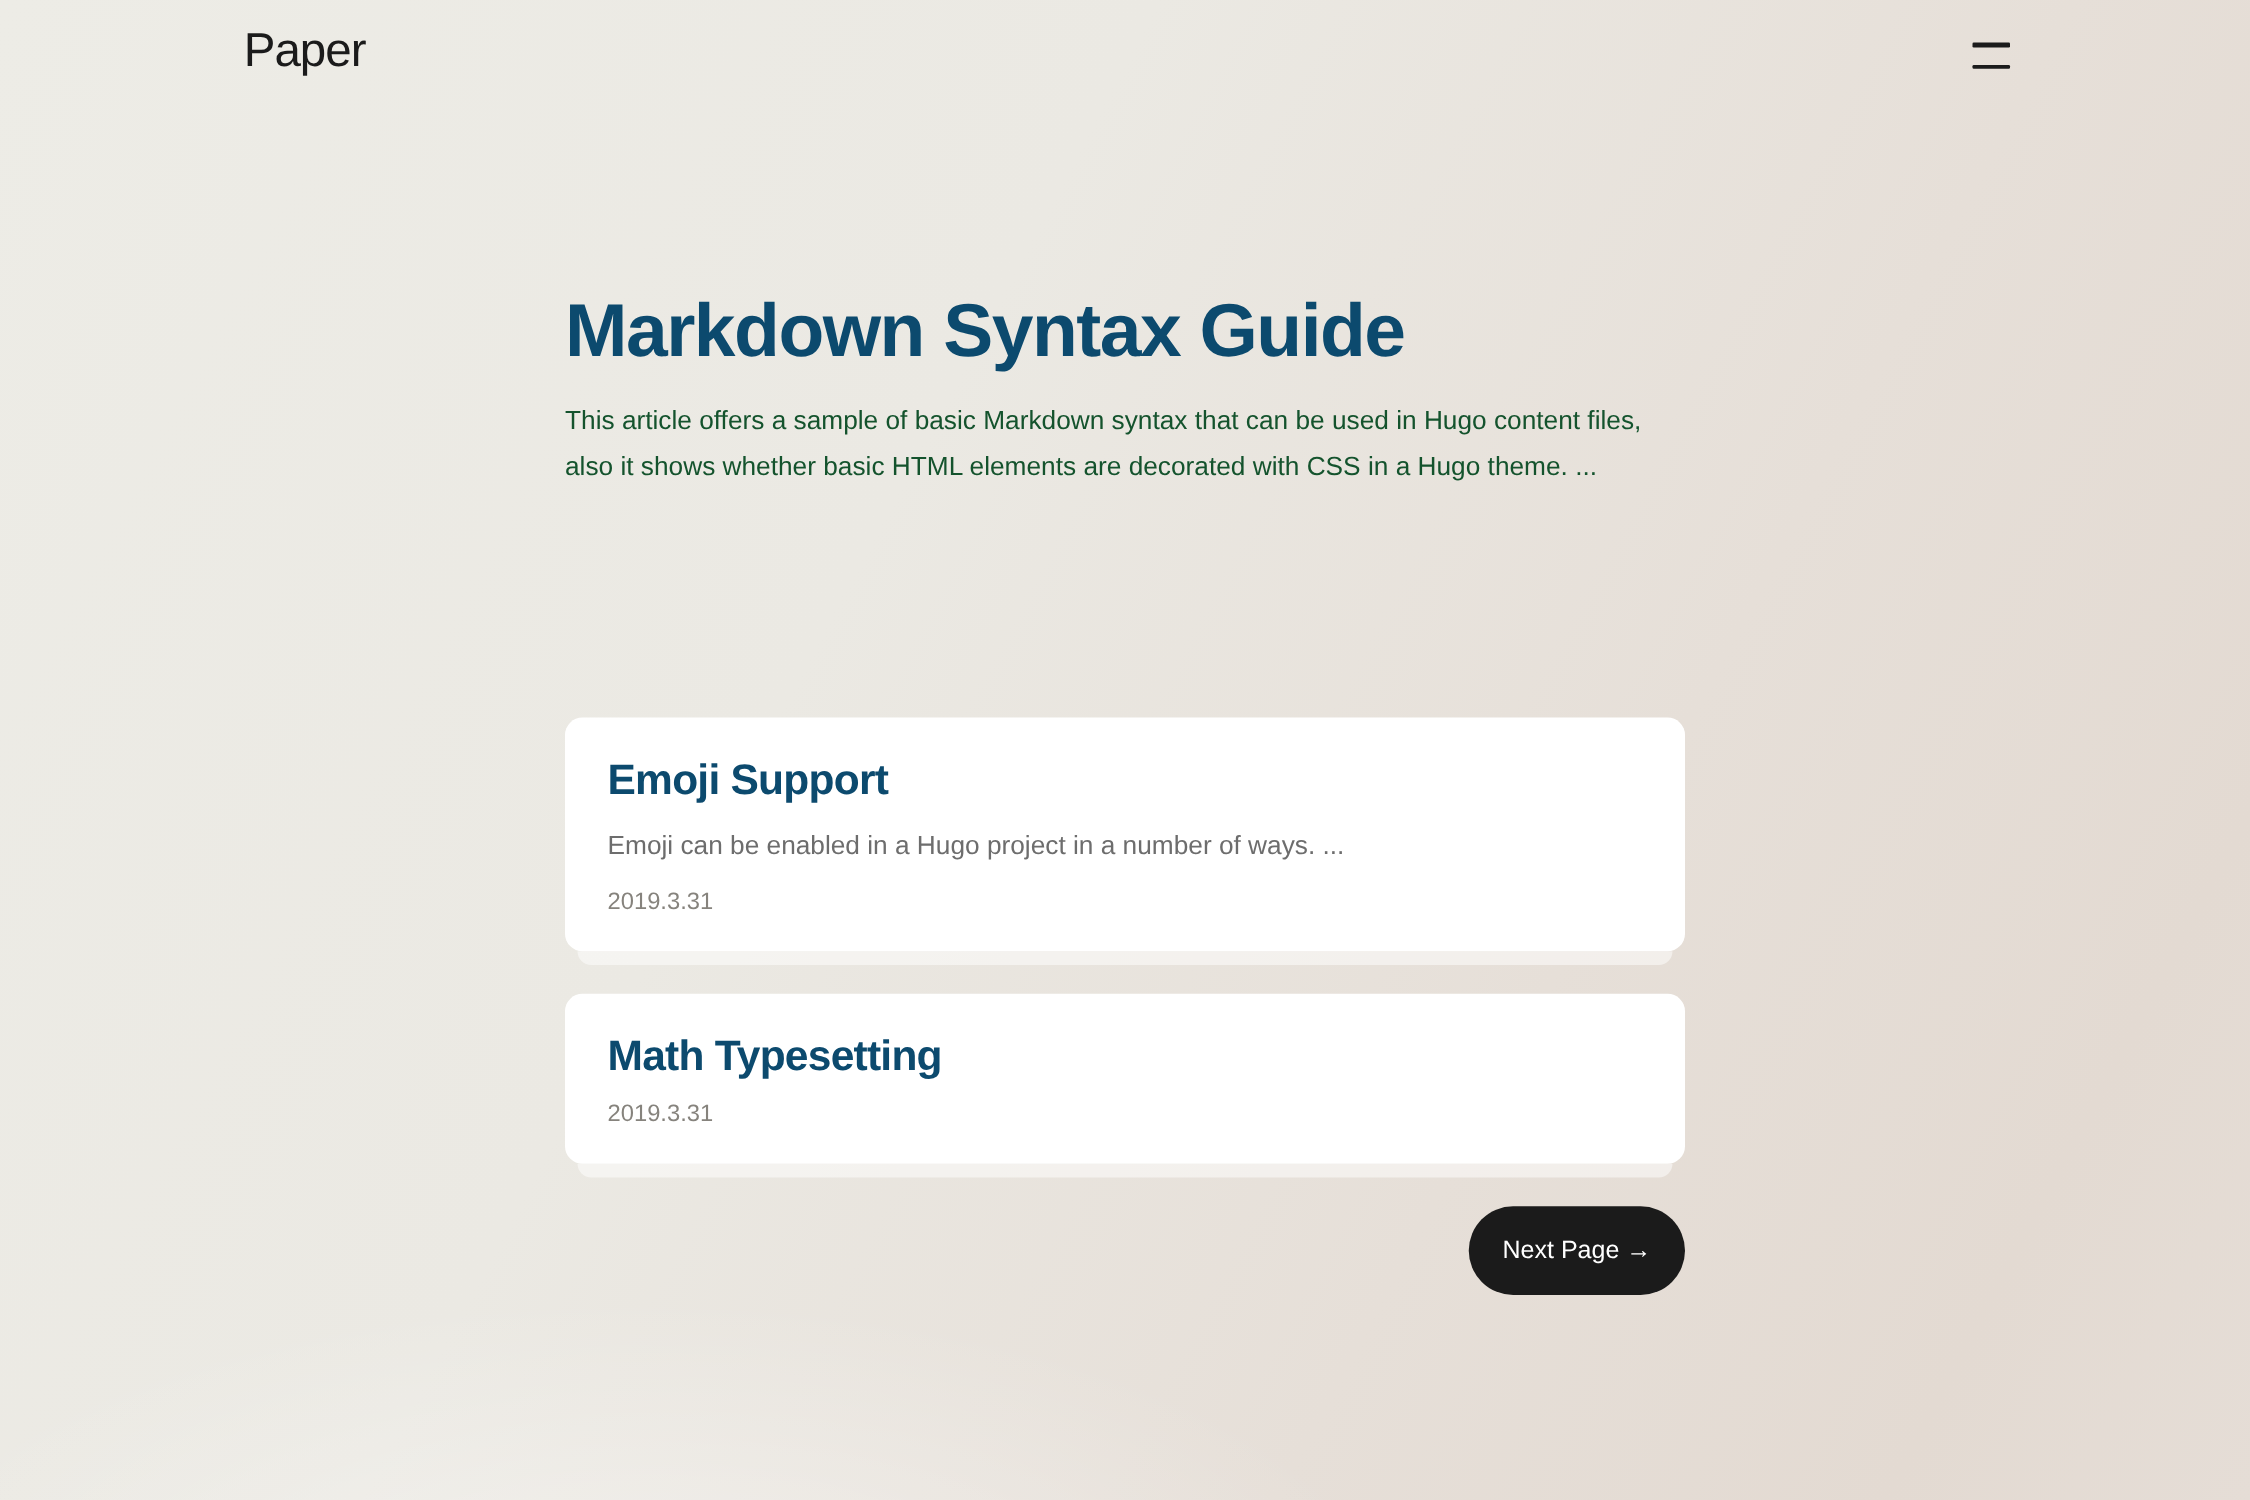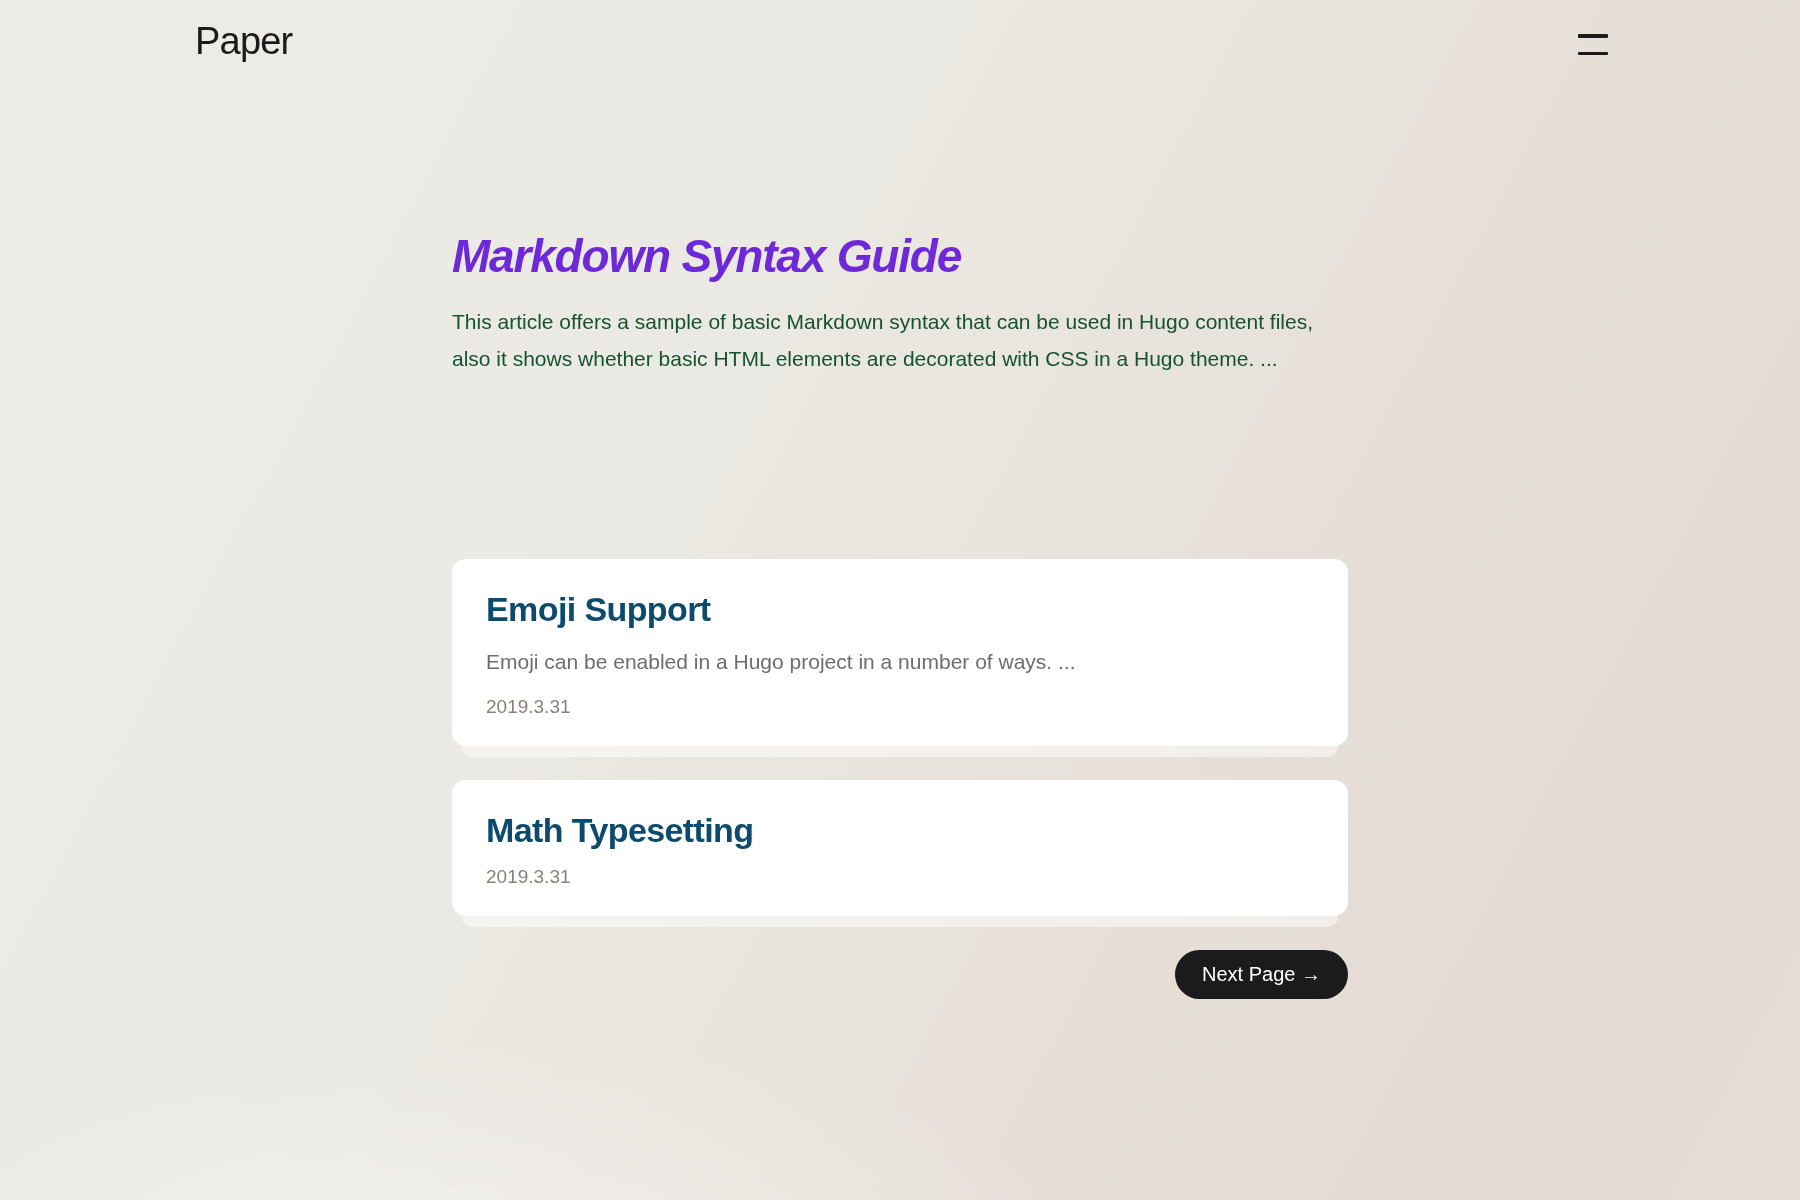--- a/index.html
+++ b/index.html
@@ -54,27 +54,26 @@
   
   .container {
     width: 896px;
     margin: 0 auto;
   }
 
   
   .hero { margin-top: 143px; }
   .hero-title {
     margin: 0;
-    font-size: 46px;
+    font-size: 60px;
     line-height: 1.12;
     font-weight: 700;
     letter-spacing: -1.2px;
-    color: #6d28d9;
+    color: #0c4a6e;
     cursor: pointer;
-    font-style: italic;
   }
   .hero-desc {
     margin: 20px 0 0 0;
     font-size: 21px;
     line-height: 37px;
     color: #14532d;
     max-width: 900px;
   }
   .hero-date {
     margin-top: 28px;
@@ -126,21 +125,21 @@
   .pagination {
     display: flex;
     justify-content: flex-end;
     margin-top: 28px;
   }
   .next-btn {
     background: #1b1b1b;
     color: #ffffff;
     border: none;
     border-radius: 999px;
-    padding: 13px 27px;
+    padding: 24px 27px;
     font-size: 20px;
     font-family: "Liberation Sans", "DejaVu Sans", sans-serif;
     cursor: pointer;
   }
 </style>
 </head>
 <body>
 
 <header class="header">
   <div class="logo">Paper</div>

